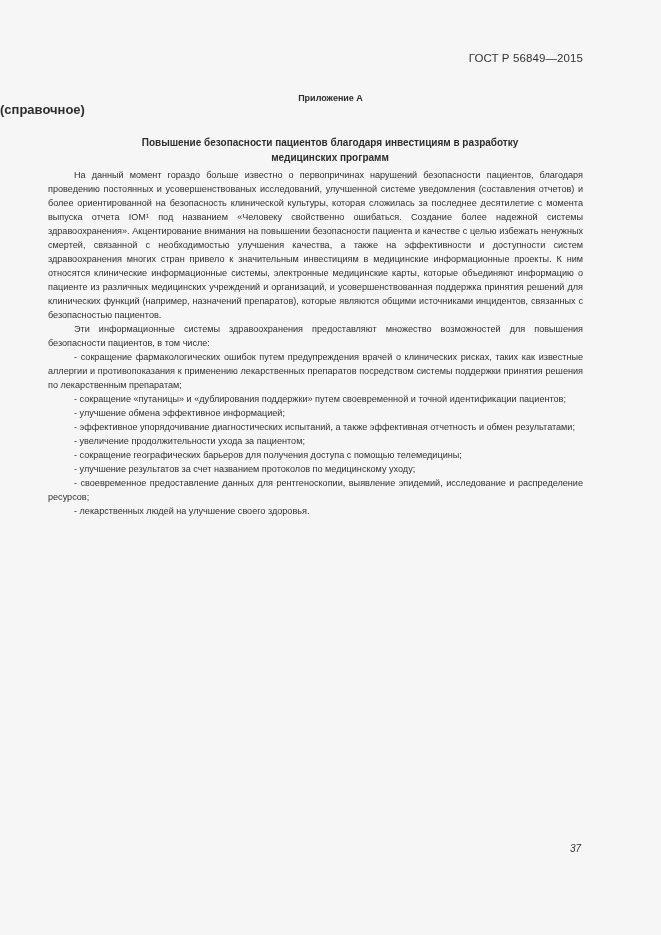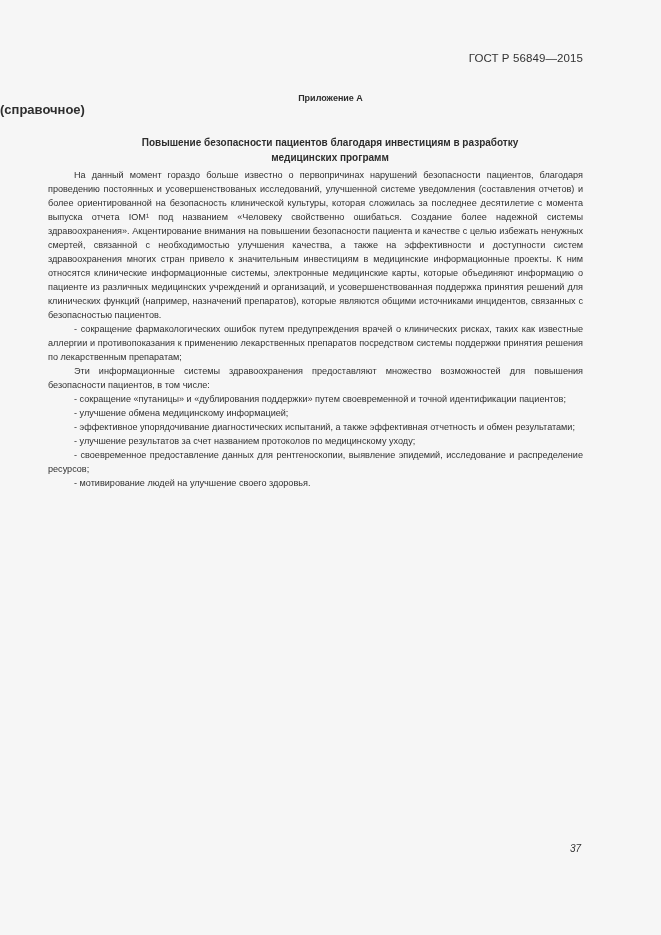--- a/index.html
+++ b/index.html
@@ -89,23 +89,25 @@
 <div class="annex-title">Приложение А</div>
 <div class="annex-sub">(справочное)</div>
 
 <div class="section-heading">
   <div>Повышение безопасности пациентов благодаря инвестициям в разработку</div>
   <div>медицинских программ</div>
 </div>
 
 <div class="body-text">
   <p>На данный момент гораздо больше известно о первопричинах нарушений безопасности пациентов, благода­ря проведению постоянных и усовершенствованых исследований, улучшенной системе уведомления (составления отчетов) и более ориентированной на безопасность клинической культуры, которая сложилась за последнее де­сятилетие с момента выпуска отчета IOM¹ под названием «Человеку свойственно ошибаться. Создание более на­дежной системы здравоохранения». Акцентирование внимания на повышении безопасности пациента и качестве с целью избежать ненужных смертей, связанной с необходимостью улучшения качества, а также на эффектив­ности и доступности систем здравоохранения многих стран привело к значительным инвестициям в медицинские информационные проекты. К ним относятся клинические информационные системы, электронные медицинские карты, которые объединяют информацию о пациенте из различных медицинских учреждений и организаций, и усо­вершенствованная поддержка принятия решений для клинических функций (например, назначений препаратов), которые являются общими источниками инцидентов, связанных с безопасностью пациентов.</p>
+  <p>Эти информационные системы здравоохранения предоставляют множество возможностей для повышения безопасности пациентов, в том числе:</p>
   <p>- сокращение фармакологических ошибок путем предупреждения врачей о клинических рисках, таких как из­вестные аллергии и противопоказания к применению лекарственных препаратов посредством системы поддержки принятия решения по лекарственным препаратам;</p>
-  <p>Эти информационные системы здравоохранения предоставляют множество возможностей для повышения безопасности пациентов, в том числе:</p>
   <p>- сокращение «путаницы» и «дублирования поддержки» путем своевременной и точной идентификации пациентов;</p>
-  <p>- улучшение обмена медицинскому информацией;</p>
+  <p>- улучшение обмена эффективное информацией;</p>
   <p>- эффективное упорядочивание диагностических испытаний, а также эффективная отчетность и обмен ре­зультатами;</p>
+  <p>- увеличение продолжительности ухода за пациентом;</p>
+  <p>- сокращение географических барьеров для получения доступа с помощью телемедицины;</p>
   <p>- улучшение результатов за счет названием протоколов по медицинскому уходу;</p>
   <p>- своевременное предоставление данных для рентгеноскопии, выявление эпидемий, исследование и рас­пределение ресурсов;</p>
-  <p>- мотивирование людей на улучшение своего здоровья.</p>
+  <p>- лекарственных людей на улучшение своего здоровья.</p>
 </div>
 
 <div class="page-number">37</div>
 
 </body></html>

